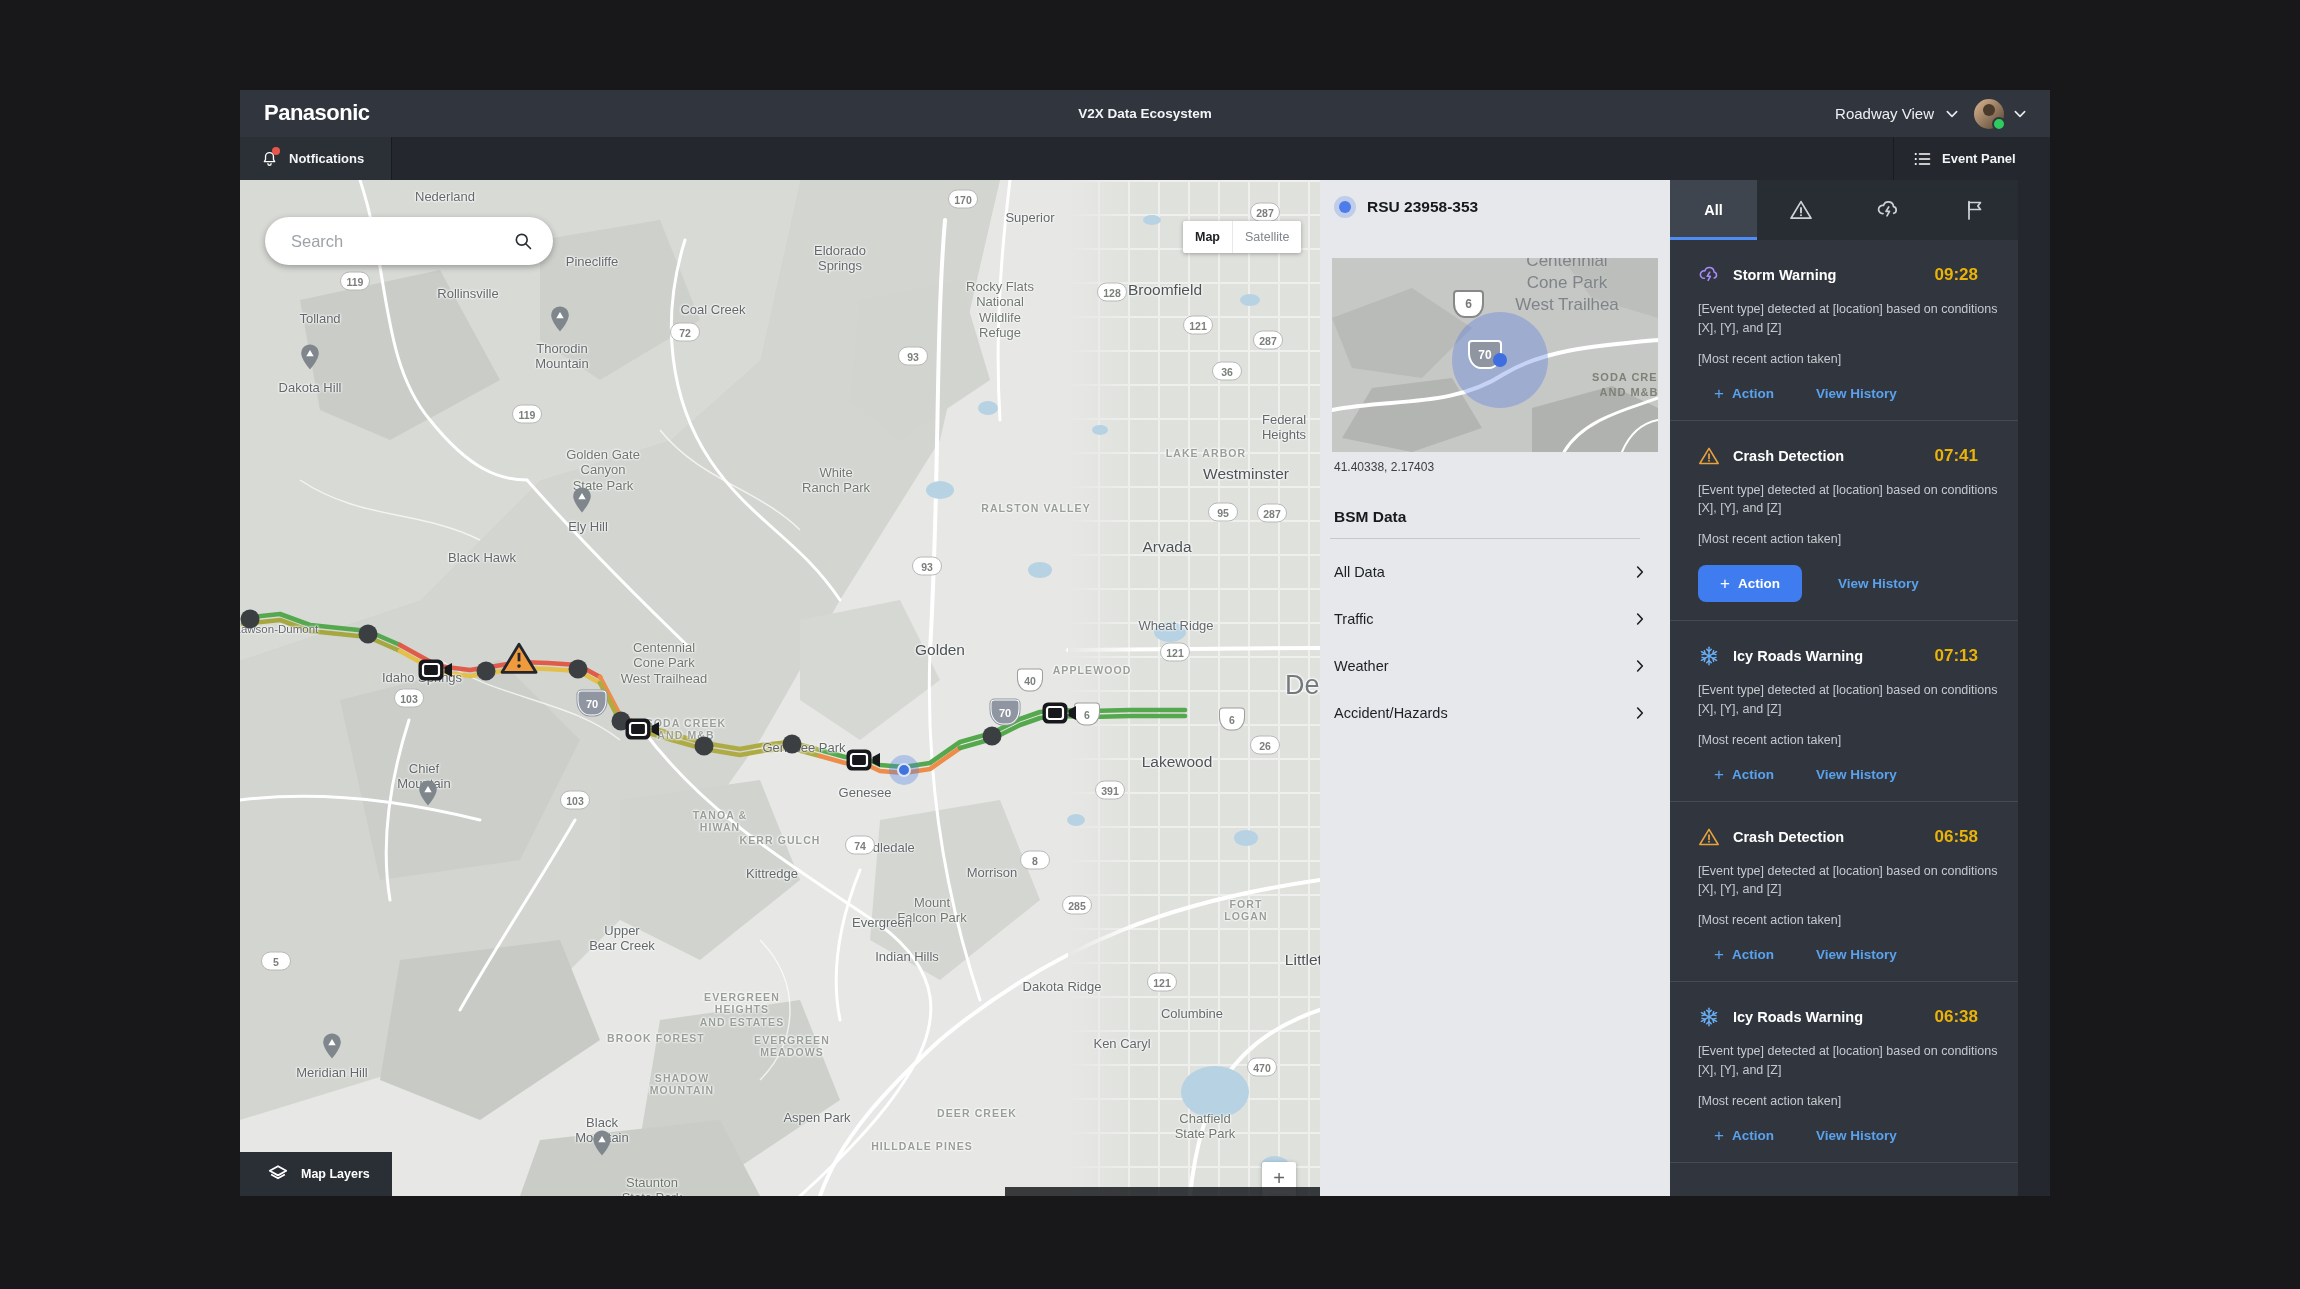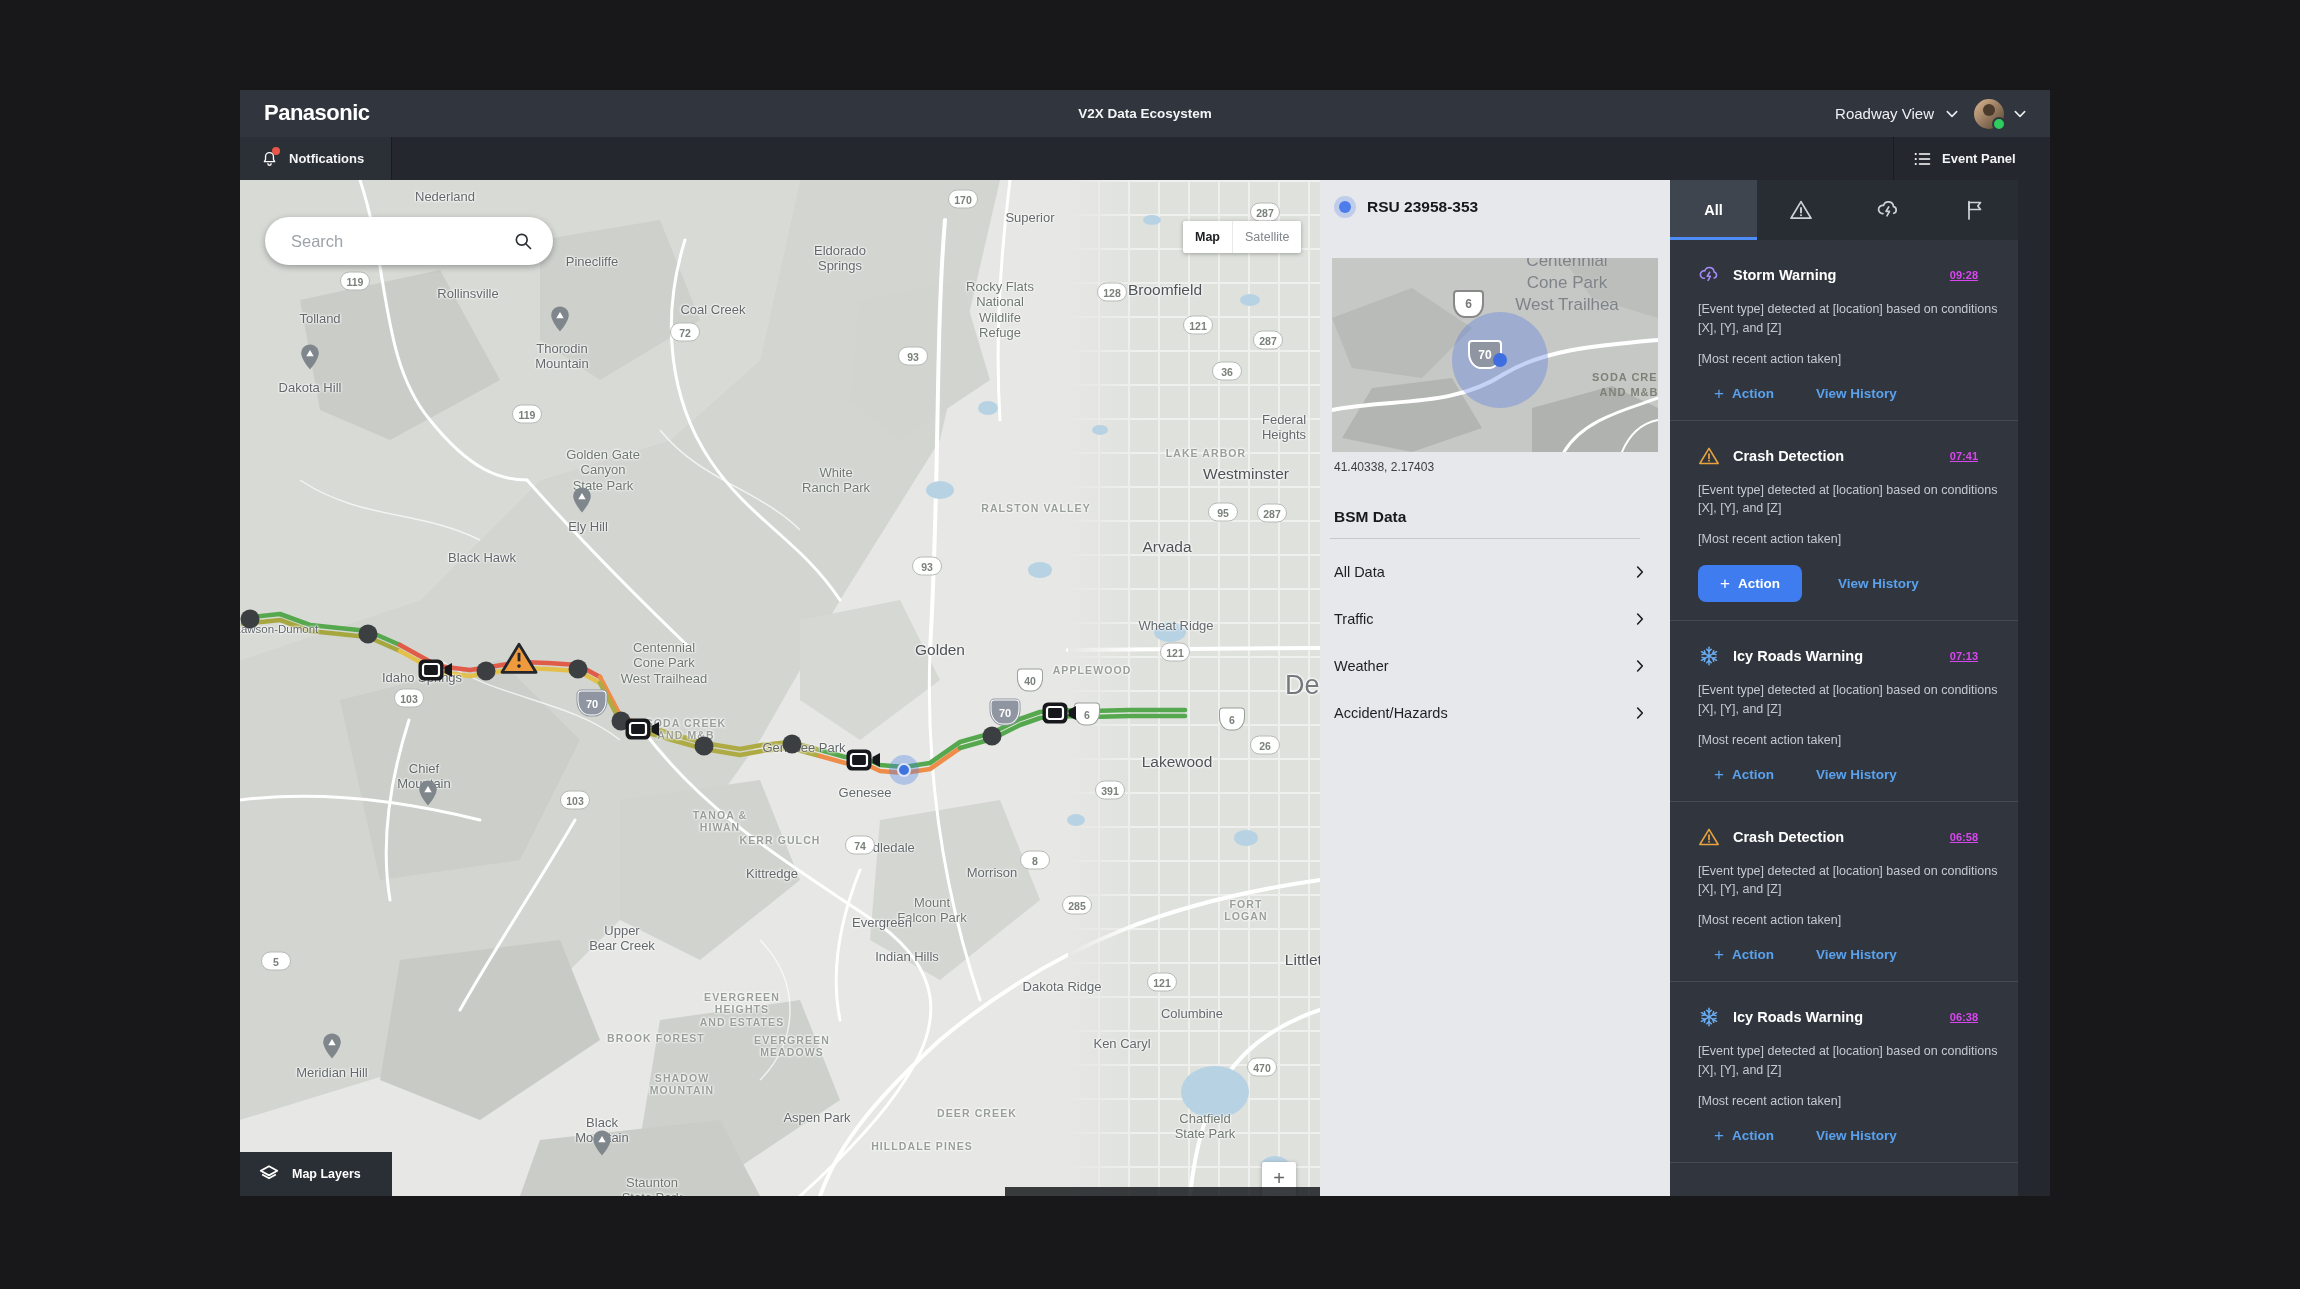--- a/index.html
+++ b/index.html
@@ -59,21 +59,21 @@
 
   .search-pill{position:absolute;left:25px;top:37px;width:288px;height:48px;background:#fff;border-radius:24px;box-shadow:0 2px 6px rgba(0,0,0,.3);display:flex;align-items:center;padding:0 20px 0 24px;box-sizing:border-box;}
   .search-pill input{flex:1;border:none;outline:none;font-size:16.5px;color:#333;background:transparent;font-family:"Liberation Sans",sans-serif;}
   .search-pill input::placeholder{color:#9da3a8;}
   .search-ic{width:20px;height:20px;color:#2c3034;}
   .search-ic svg{width:100%;height:100%;stroke:currentColor;fill:none;stroke-linecap:round;}
   .maptype{position:absolute;left:943px;top:41px;height:32px;background:#fff;box-shadow:0 1px 4px rgba(0,0,0,.3);display:flex;align-items:center;border-radius:2px;}
   .maptype .opt{padding:0 12px;font-size:12.5px;height:100%;display:flex;align-items:center;cursor:pointer;color:#80868b;}
   .maptype .opt.active{font-weight:bold;color:#202124;}
   .maptype .sep{width:1px;height:100%;background:#e8e8e8;}
-  .layers-btn{position:absolute;left:0;bottom:0;width:152px;height:44px;background:#2a2e35;display:flex;align-items:center;gap:12px;padding-left:18px;box-sizing:border-box;cursor:pointer;}
+  .layers-btn{position:absolute;left:0;bottom:0;width:152px;height:44px;background:#2a2e35;display:flex;align-items:center;gap:12px;padding-left:27px;box-sizing:border-box;cursor:pointer;}
   .layers-btn .ic{width:22px;height:22px;color:#fff;}
   .layers-btn .ic svg{width:100%;height:100%;stroke:currentColor;fill:none;stroke-linejoin:round;}
   .layers-btn span{font-size:12.5px;font-weight:bold;color:#fff;}
   .zoomctl{position:absolute;left:1022px;top:982px;width:34px;background:#fff;box-shadow:0 1px 4px rgba(0,0,0,.3);border-radius:2px;display:flex;flex-direction:column;align-items:center;}
   .zoomctl .zbtn{width:100%;height:32px;display:flex;align-items:center;justify-content:center;font-size:20px;color:#666;cursor:pointer;}
   .zoomctl .zsep{width:22px;height:1px;background:#e6e6e6;}
   .attrib{position:absolute;left:765px;bottom:0;width:315px;height:9px;background:rgba(25,27,30,.85);}
 
   
   .rsu{position:absolute;left:1080px;top:0;width:350px;height:1016px;background:#e6e8eb;box-sizing:border-box;}
@@ -107,21 +107,21 @@
   .etab .tic{width:24px;height:24px;}
   .etab .tic svg{width:100%;height:100%;stroke:currentColor;fill:none;stroke-linecap:round;stroke-linejoin:round;}
   .event-card{padding:24px 40px 18px 28px;border-bottom:1px solid #454b54;}
   .event-head{display:flex;align-items:center;gap:13px;}
   .event-icon{width:22px;height:22px;flex:0 0 auto;}
   .event-icon svg{width:100%;height:100%;stroke:currentColor;fill:none;stroke-linecap:round;stroke-linejoin:round;}
   .event-icon.storm{color:#a78bfa;}
   .event-icon.crash{color:#e8a33d;}
   .event-icon.ice{color:#6aaef5;}
   .event-title{font-size:14.5px;font-weight:bold;color:#ffffff;}
-  .event-time{margin-left:auto;font-size:11px;font-weight:bold;color:#d946ef;text-decoration:underline;}
+  .event-time{margin-left:auto;font-size:17px;font-weight:bold;color:#eab308;}
   .event-desc{margin:14px 0 0 0;width:305px;font-size:12.5px;line-height:1.5;color:#c6cad0;}
   .event-note{margin:14px 0 0 0;font-size:12.5px;color:#c6cad0;}
   .event-actions{display:flex;align-items:center;gap:42px;margin-top:19px;margin-left:16px;}
   .event-actions.has-btn{margin-left:0;gap:36px;}
   .action-link{display:flex;align-items:center;gap:8px;color:#5aa2ee;font-size:13.5px;font-weight:bold;cursor:pointer;text-decoration:none;}
   .action-link .plus{font-size:17px;font-weight:normal;line-height:1;}
   .action-link.btn{background:#3e7cf0;color:#fff;padding:10px 22px;border-radius:8px;}
   .history-link{color:#5aa2ee;font-size:13.5px;font-weight:bold;cursor:pointer;text-decoration:none;}
 </style>
 </head>

